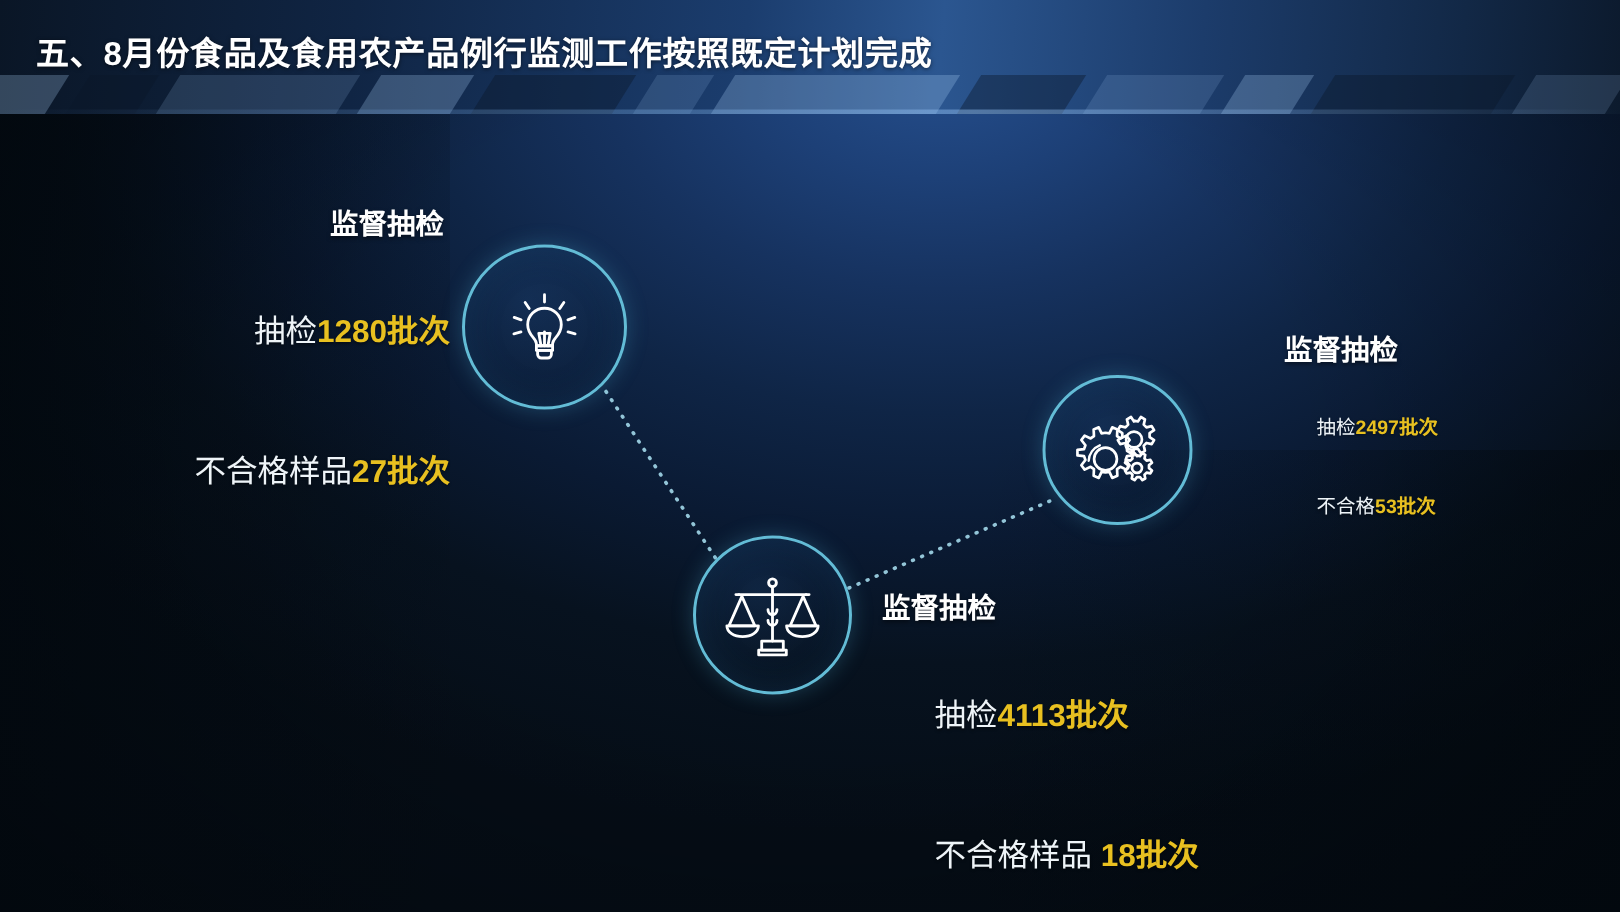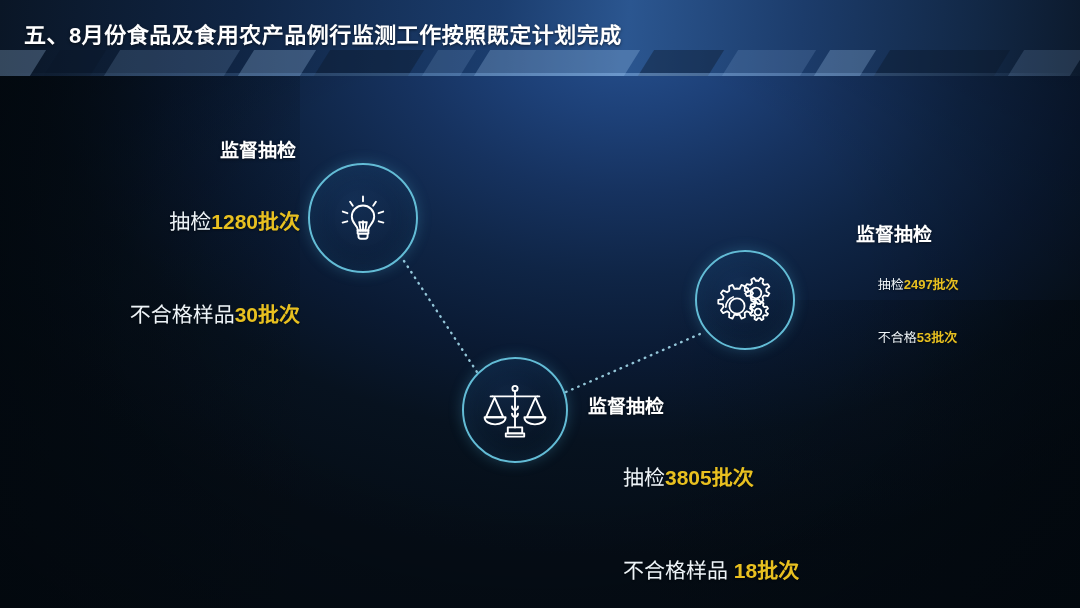--- a/index.html
+++ b/index.html
@@ -243,38 +243,38 @@
       </svg>
     </span>
   </div>
 
   <div class="blk" id="blk-routine">
     <div class="head">监督抽检</div>
     <div class="line">
       <span>抽检</span><span class="hl">1280</span><span class="hl">批次</span>
     </div>
     <div class="line">
-      <span>不合格样品</span><span class="hl">30</span><span class="hl">批次</span>
+      <span>不合格样品</span><span class="hl">27</span><span class="hl">批次</span>
     </div>
   </div>
 
   <div class="blk" id="blk-supervise">
     <div class="head">监督抽检</div>
     <div class="line small">
       <span>抽检</span><span class="hl">2497</span><span class="hl">批次</span>
     </div>
     <div class="line small">
       <span>不合格</span><span class="hl">53</span><span class="hl">批次</span>
     </div>
   </div>
 
   <div class="blk" id="blk-safety">
     <div class="head">监督抽检</div>
     <div class="line">
-      <span>抽检</span><span class="hl">3805</span><span class="hl">批次</span>
+      <span>抽检</span><span class="hl">4113</span><span class="hl">批次</span>
     </div>
     <div class="line">
       <span>不合格样品 </span><span class="hl">18</span><span class="hl">批次</span>
     </div>
 
   </div>
 
 </div>
 
 </body></html>

